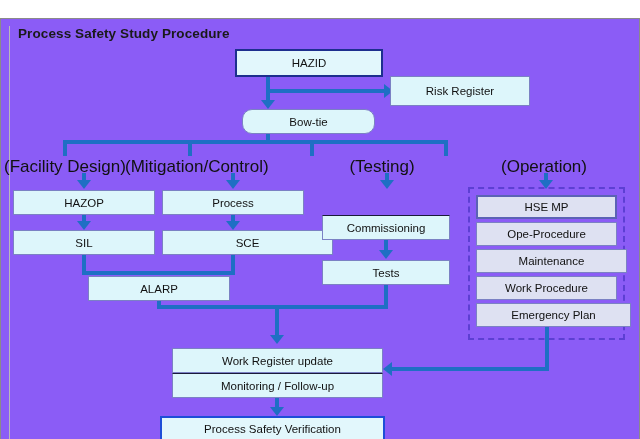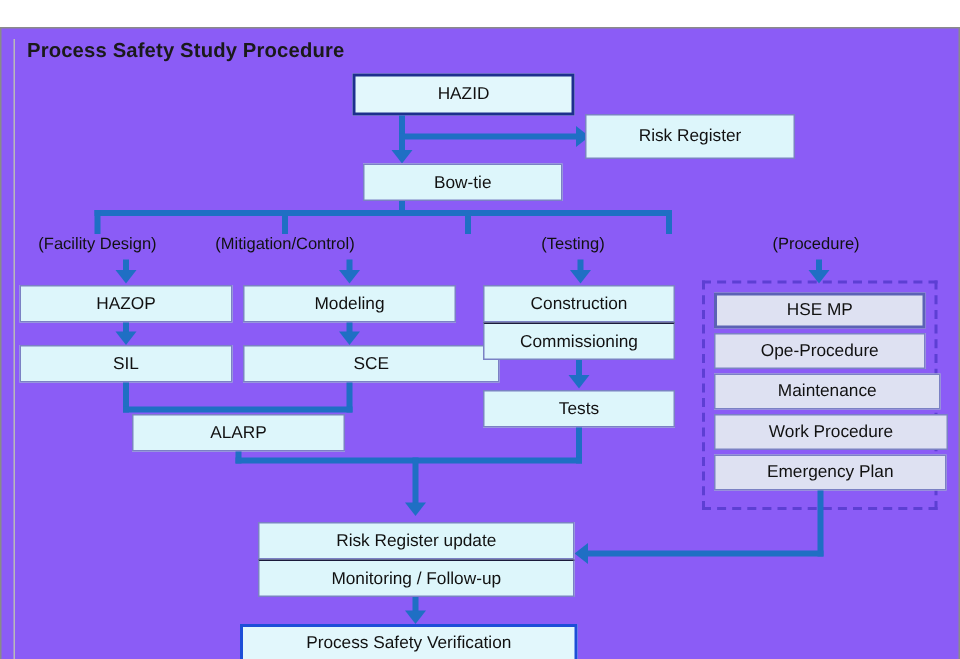--- a/index.html
+++ b/index.html
@@ -71,21 +71,21 @@
 
   .op-group{
     position:absolute;
     box-sizing:border-box;
     border:2px dashed #5d3fd3;
     background:transparent;
   }
 
   .branch-label{
     position:absolute;
-    font-size:11px;color:#111111;
+    font-size:17px;color:#111111;
     white-space:nowrap;
     text-align:center;
   }
 
   
   .conn{position:absolute;background:#1f6fc4;}
   .vline{width:4px;}
   .hline{height:4px;}
 
   .arrow-down{
@@ -127,37 +127,37 @@
   <div class="conn hline" style="left:266px;top:71px;width:119px;height:4px;"></div>
   <div class="arrow-right" style="left:384px;top:66px;"></div>
 
   <div class="conn vline" style="left:266px;top:71px;width:4px;height:12px;"></div>
   <div class="arrow-down" style="left:261px;top:82px;"></div>
 
   <div class="node" style="left:390px;top:58px;width:140px;height:30px;">
     <span>Risk Register</span>
   </div>
 
-  <div class="node" style="left:242px;top:91px;width:133px;height:25px;">
+  <div class="node" style="left:242px;top:91px;width:133px;height:25px;border-radius:10px;">
     <span>Bow-tie</span>
   </div>
 
   <div class="conn vline" style="left:266px;top:116px;width:4px;height:10px;"></div>
 
   <div class="conn hline" style="left:63px;top:122px;width:385px;height:4px;"></div>
 
   <div class="conn vline" style="left:63px;top:122px;width:4px;height:16px;"></div>
   <div class="conn vline" style="left:188px;top:122px;width:4px;height:16px;"></div>
   <div class="conn vline" style="left:310px;top:122px;width:4px;height:16px;"></div>
   <div class="conn vline" style="left:444px;top:122px;width:4px;height:16px;"></div>
 
   <div class="branch-label" style="left:0px;top:139px;width:130px;">(Facility Design)</div>
   <div class="branch-label" style="left:125px;top:139px;width:130px;">(Mitigation/Control)</div>
   <div class="branch-label" style="left:322px;top:139px;width:120px;">(Testing)</div>
-  <div class="branch-label" style="left:484px;top:139px;width:120px;">(Procedure)</div>
+  <div class="branch-label" style="left:484px;top:139px;width:120px;">(Operation)</div>
 
   <div class="conn vline" style="left:82px;top:155px;width:4px;height:9px;"></div>
   <div class="arrow-down" style="left:77px;top:162px;"></div>
 
   <div class="conn vline" style="left:231px;top:155px;width:4px;height:9px;"></div>
   <div class="arrow-down" style="left:226px;top:162px;"></div>
 
   <div class="conn vline" style="left:385px;top:155px;width:4px;height:9px;"></div>
   <div class="arrow-down" style="left:380px;top:162px;"></div>
 
@@ -167,39 +167,36 @@
   <div class="node" style="left:13px;top:172px;width:142px;height:25px;">
     <span>HAZOP</span>
   </div>
   <div class="conn vline" style="left:82px;top:197px;width:4px;height:8px;"></div>
   <div class="arrow-down" style="left:77px;top:203px;"></div>
   <div class="node" style="left:13px;top:212px;width:142px;height:25px;">
     <span>SIL</span>
   </div>
 
   <div class="node" style="left:162px;top:172px;width:142px;height:25px;">
-    <span>Modeling</span>
+    <span>Process</span>
   </div>
   <div class="conn vline" style="left:231px;top:197px;width:4px;height:8px;"></div>
   <div class="arrow-down" style="left:226px;top:203px;"></div>
   <div class="node" style="left:162px;top:212px;width:171px;height:25px;">
     <span>SCE</span>
   </div>
 
   <div class="conn vline" style="left:82px;top:237px;width:4px;height:20px;"></div>
   <div class="conn vline" style="left:231px;top:237px;width:4px;height:20px;"></div>
   <div class="conn hline" style="left:82px;top:253px;width:153px;height:4px;"></div>
 
   <div class="node" style="left:88px;top:258px;width:142px;height:25px;">
     <span>ALARP</span>
   </div>
 
-  <div class="node" style="left:322px;top:172px;width:128px;height:25px;">
-    <span>Construction</span>
-  </div>
   <div class="node dark-sep" style="left:322px;top:197px;width:128px;height:25px;">
     <span>Commissioning</span>
   </div>
   <div class="conn vline" style="left:384px;top:222px;width:4px;height:13px;"></div>
   <div class="arrow-down" style="left:379px;top:232px;"></div>
   <div class="node" style="left:322px;top:242px;width:128px;height:25px;">
     <span>Tests</span>
   </div>
 
   <div class="conn vline" style="left:384px;top:267px;width:4px;height:24px;"></div>
@@ -212,33 +209,33 @@
 
   <div class="node op first" style="left:476px;top:177px;width:141px;height:24px;">
     <span>HSE MP</span>
   </div>
   <div class="node op" style="left:476px;top:204px;width:141px;height:24px;">
     <span>Ope-Procedure</span>
   </div>
   <div class="node op" style="left:476px;top:231px;width:151px;height:24px;">
     <span>Maintenance</span>
   </div>
-  <div class="node op" style="left:476px;top:258px;width:156px;height:24px;">
+  <div class="node op" style="left:476px;top:258px;width:141px;height:24px;">
     <span>Work Procedure</span>
   </div>
   <div class="node op" style="left:476px;top:285px;width:155px;height:24px;">
     <span>Emergency Plan</span>
   </div>
 
   <div class="conn vline" style="left:545px;top:309px;width:4px;height:44px;"></div>
   <div class="conn hline" style="left:392px;top:349px;width:157px;height:4px;"></div>
   <div class="arrow-left" style="left:383px;top:344px;"></div>
 
   <div class="node" style="left:172px;top:330px;width:211px;height:25px;">
-    <span>Risk Register update</span>
+    <span>Work Register update</span>
   </div>
   <div class="node dark-sep" style="left:172px;top:355px;width:211px;height:25px;">
     <span>Monitoring / Follow-up</span>
   </div>
 
   <div class="conn vline" style="left:275px;top:380px;width:4px;height:12px;"></div>
   <div class="arrow-down" style="left:270px;top:389px;"></div>
 
   <div class="node red" style="left:160px;top:398px;width:225px;height:26px;">
     <span>Process Safety Verification</span>

